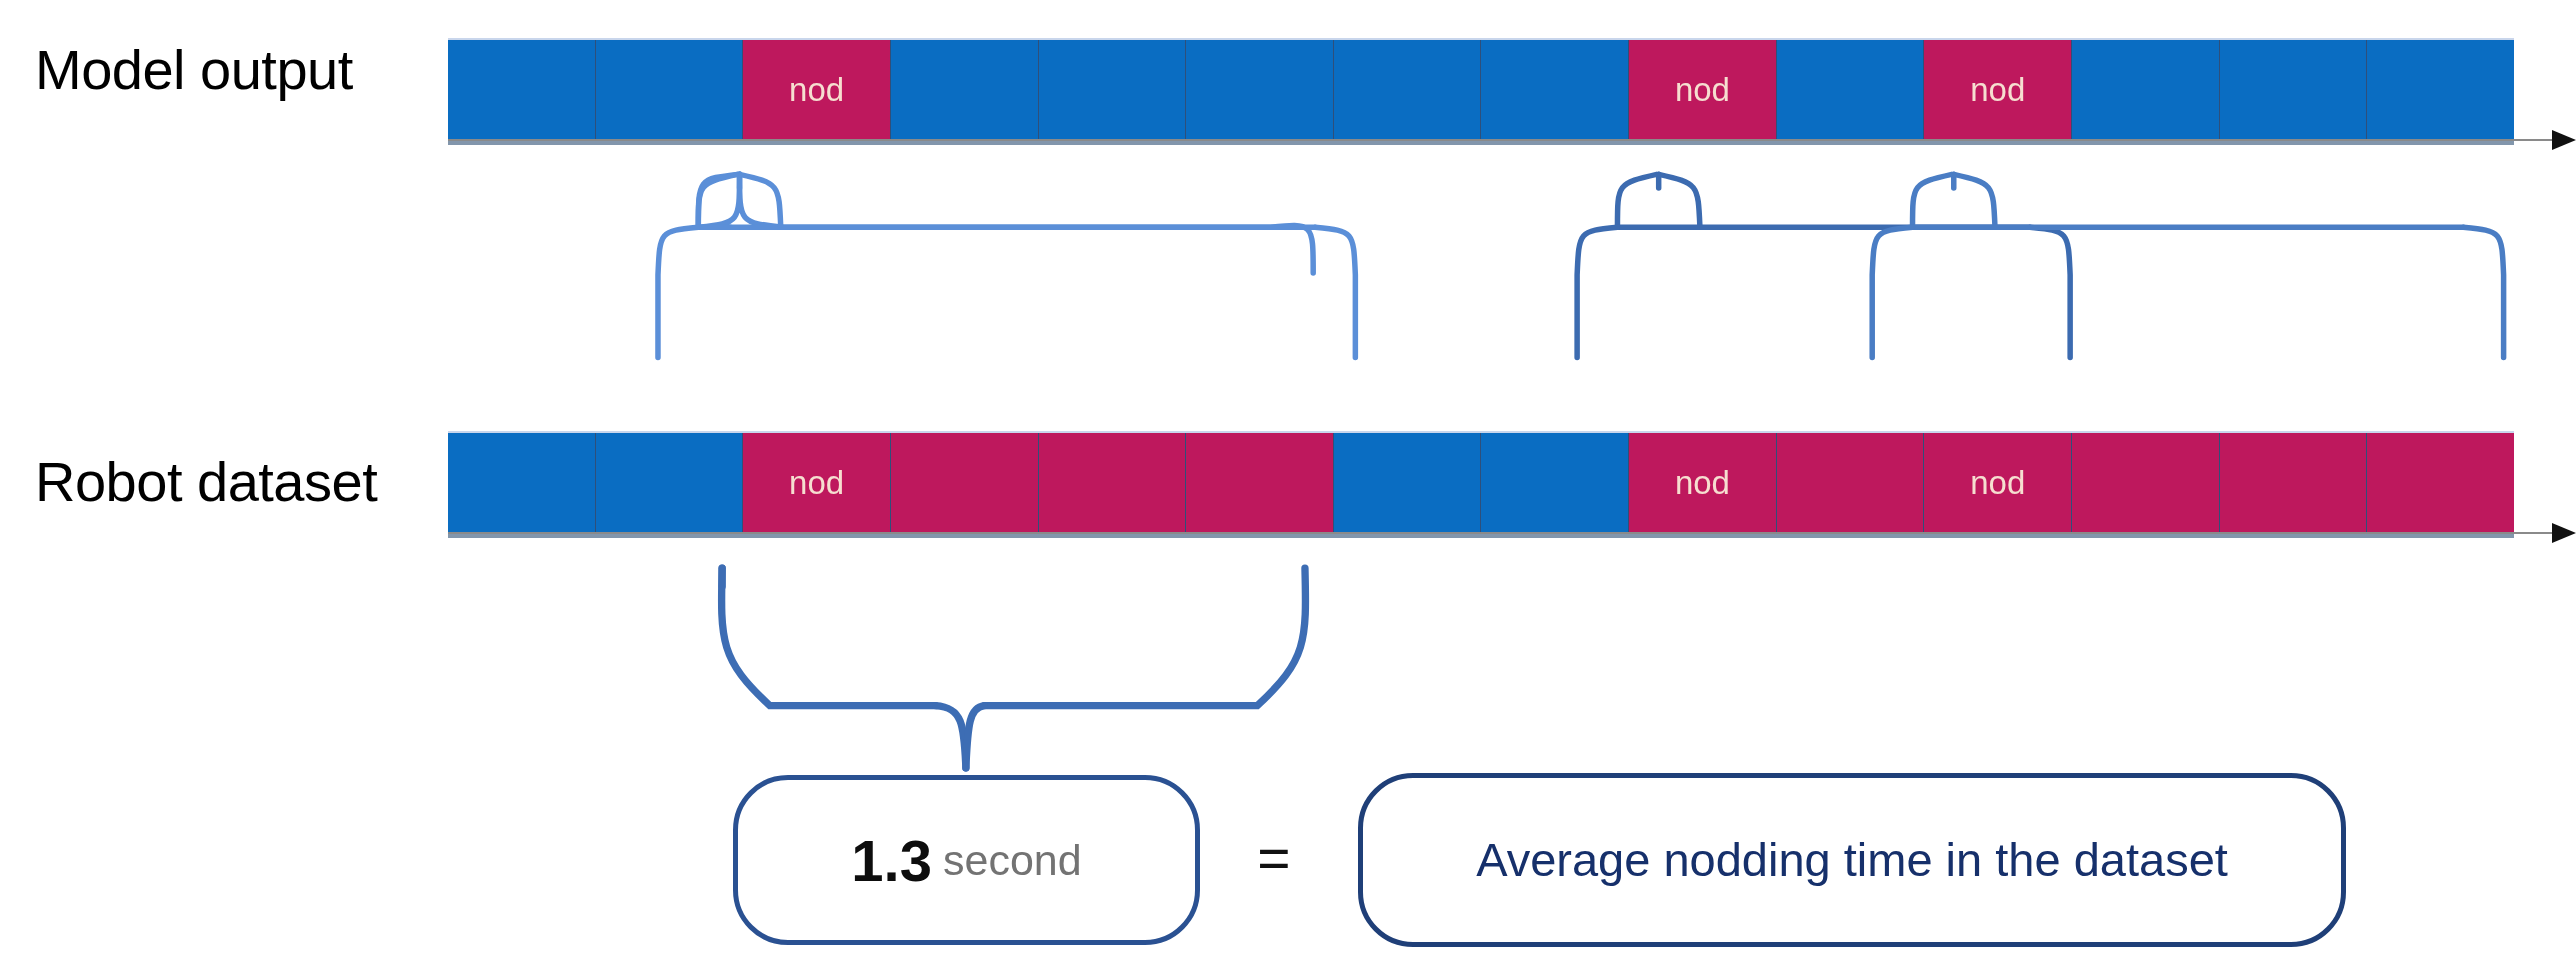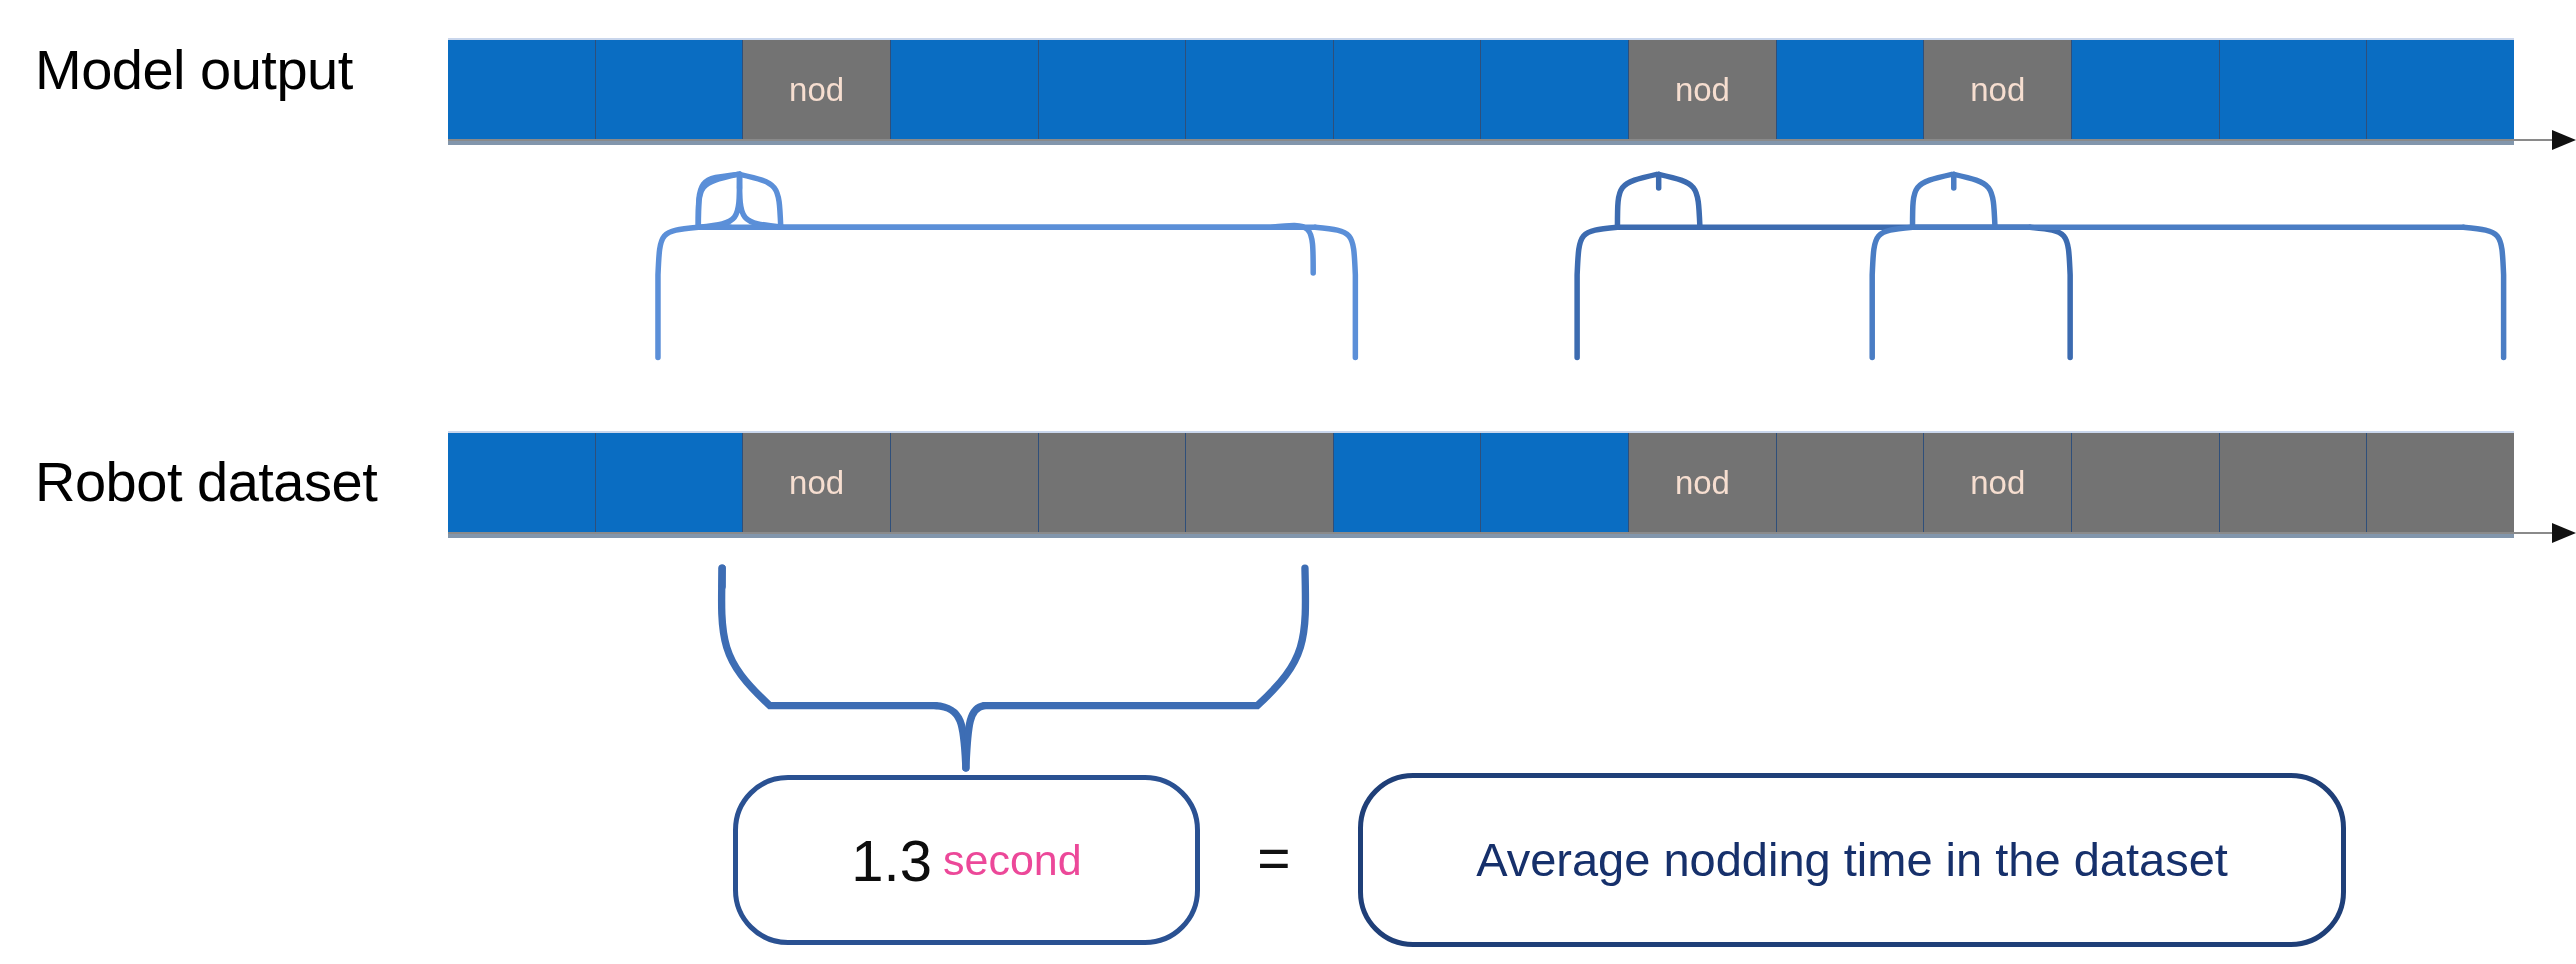--- a/index.html
+++ b/index.html
@@ -47,21 +47,21 @@
     height: 100%;
     box-sizing: border-box;
     border-right: 1.8px solid #2f4f7a;
     display: flex;
     align-items: center;
     justify-content: center;
     position: relative;
   }
   .cell:last-child { border-right: none; }
   .cell.blue   { background: #0a6dc2; }
-  .cell.orange { background: #737373; }
+  .cell.orange { background: #be185d; }
   .cell-label {
     color: #f6ded0;
     font-size: 33px;
     font-family: "Liberation Sans", sans-serif;
     line-height: 1;
     user-select: none;
   }
 
   
   .bar-base {
@@ -114,27 +114,27 @@
     justify-content: center;
     text-align: center;
   }
   #box-seconds {
     left: 733px; top: 775px;
     width: 467px; height: 170px;
     border-color: #2a5192;
   }
   #box-seconds .num {
     font-size: 58px;
-    font-weight: normal;
+    font-weight: bold;
     color: #0d0d0d;
     font-family: "Liberation Sans", sans-serif;
   }
   #box-seconds .unit {
     font-size: 43px;
-    color: #ec4899;
+    color: #737373;
     font-family: "Liberation Sans", sans-serif;
     margin-left: 11px;
   }
   #equals-sign {
     position: absolute;
     left: 1233px; top: 825px;
     width: 82px;
     text-align: center;
     font-size: 57px;
     color: #111111;

